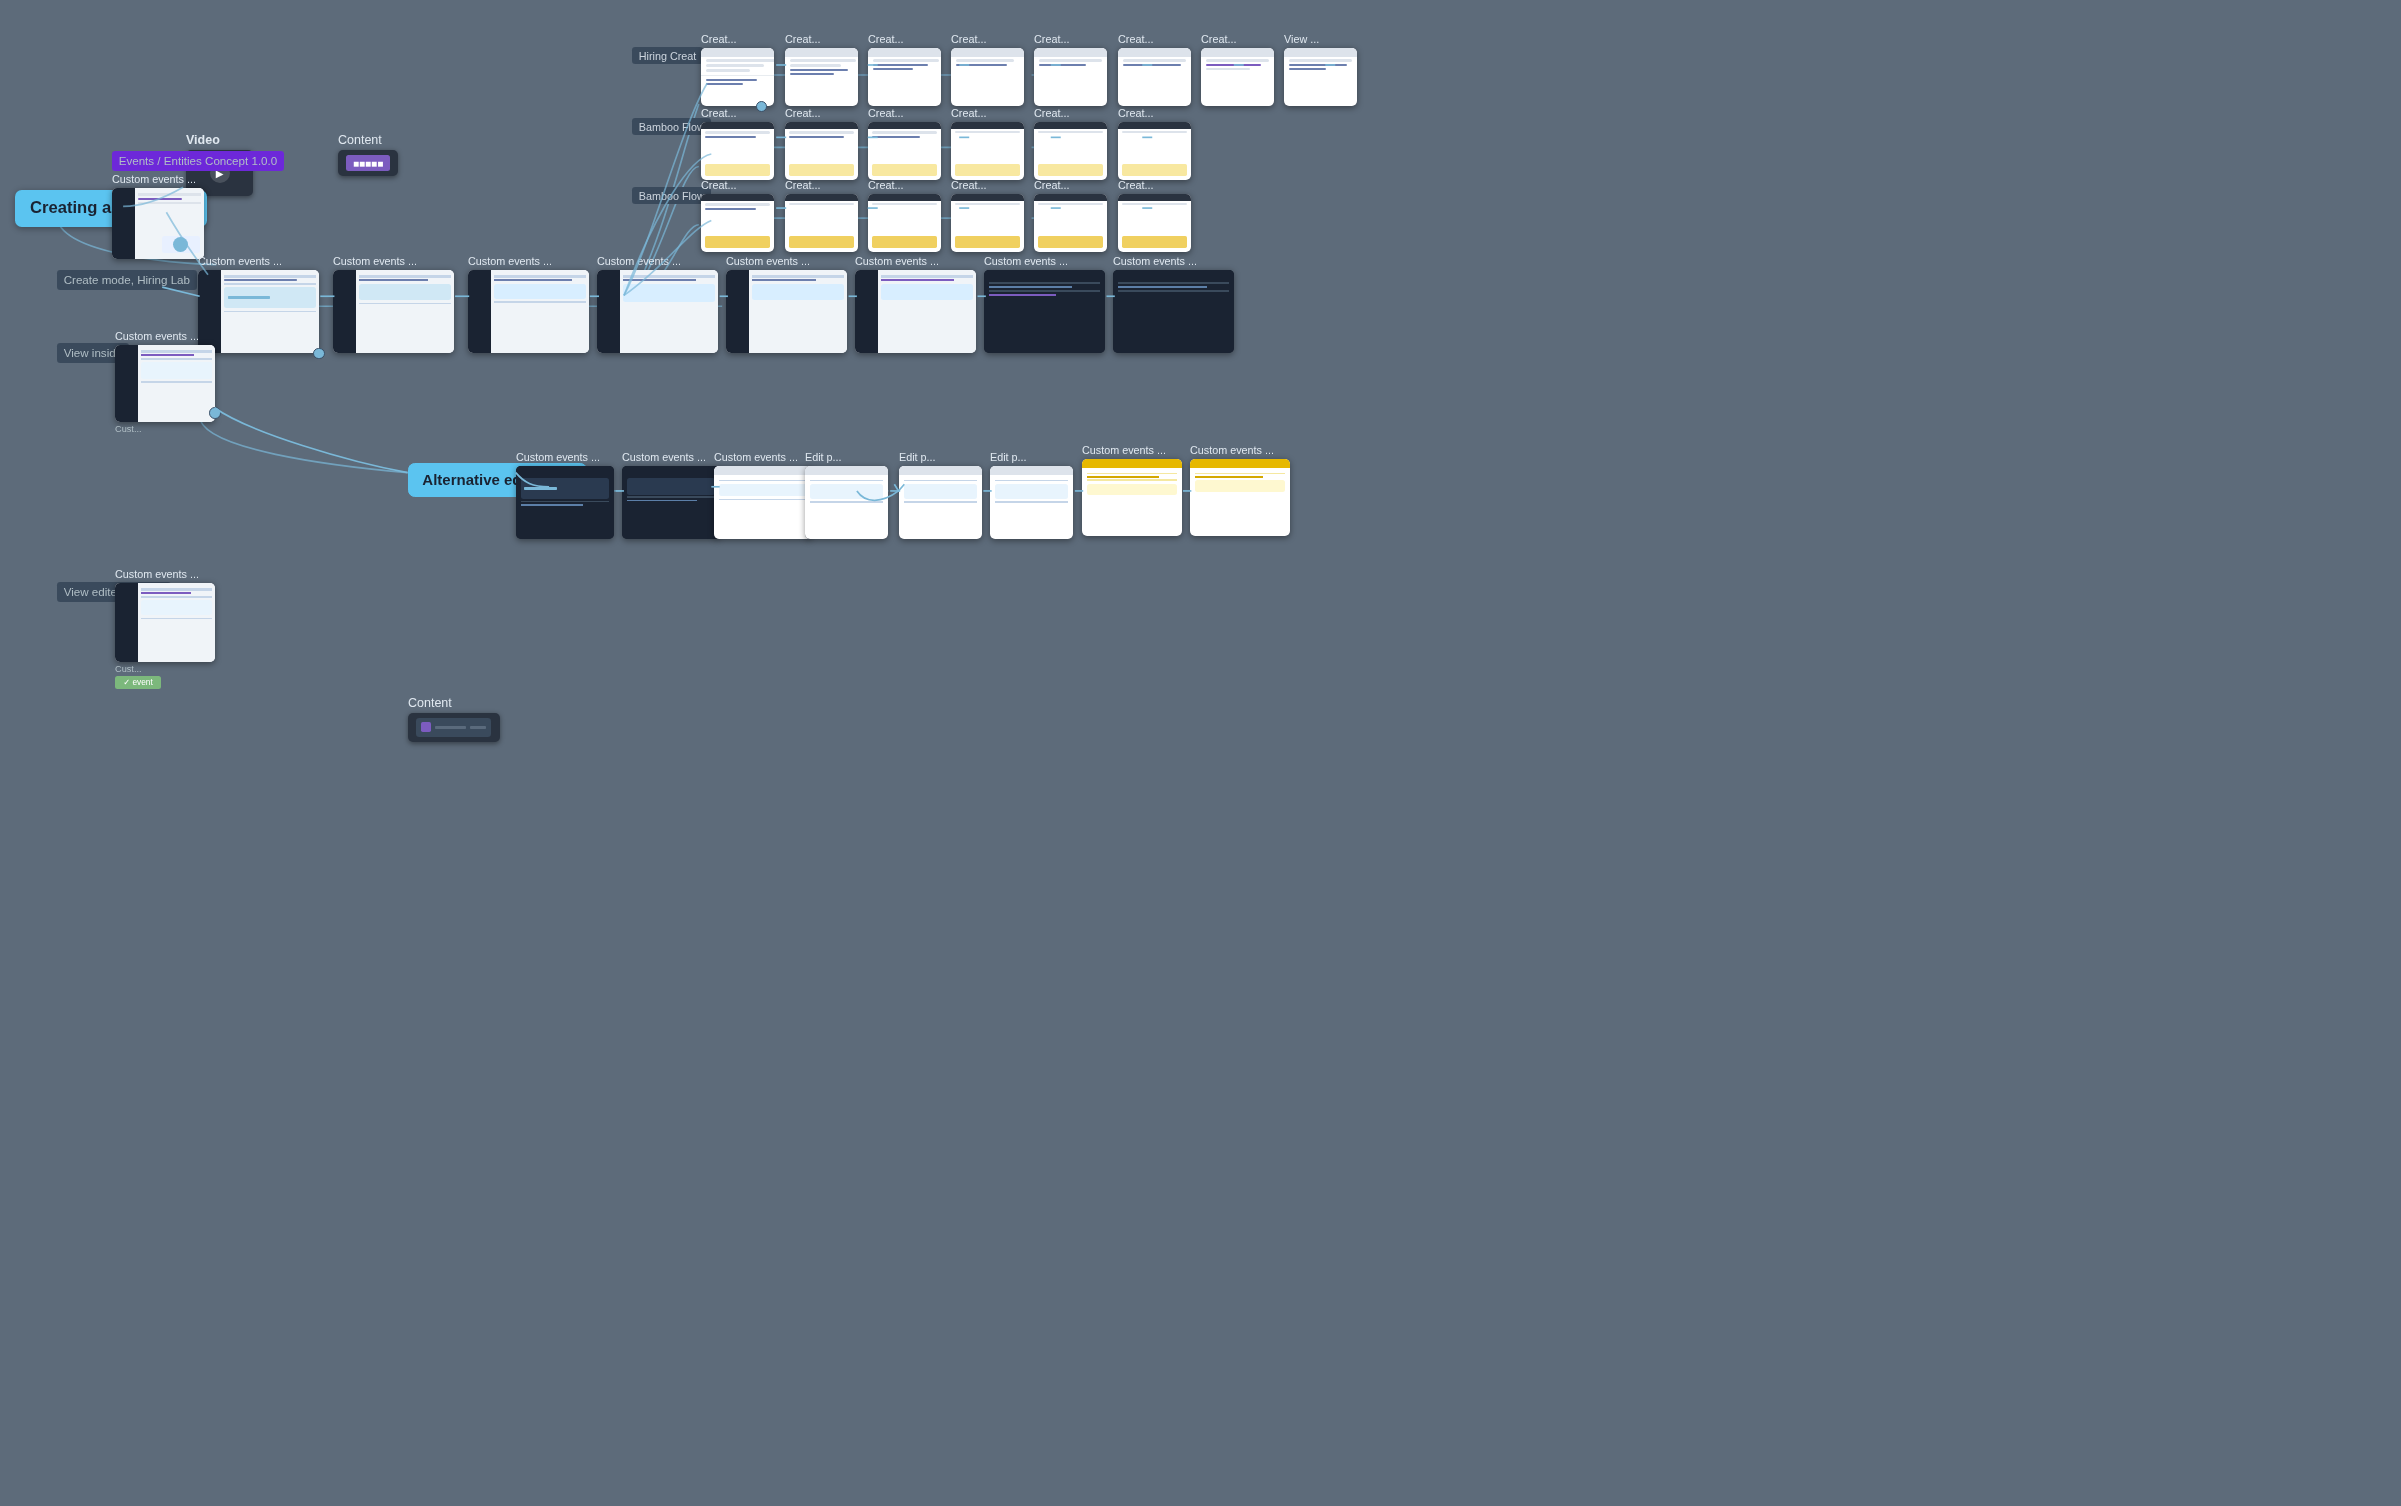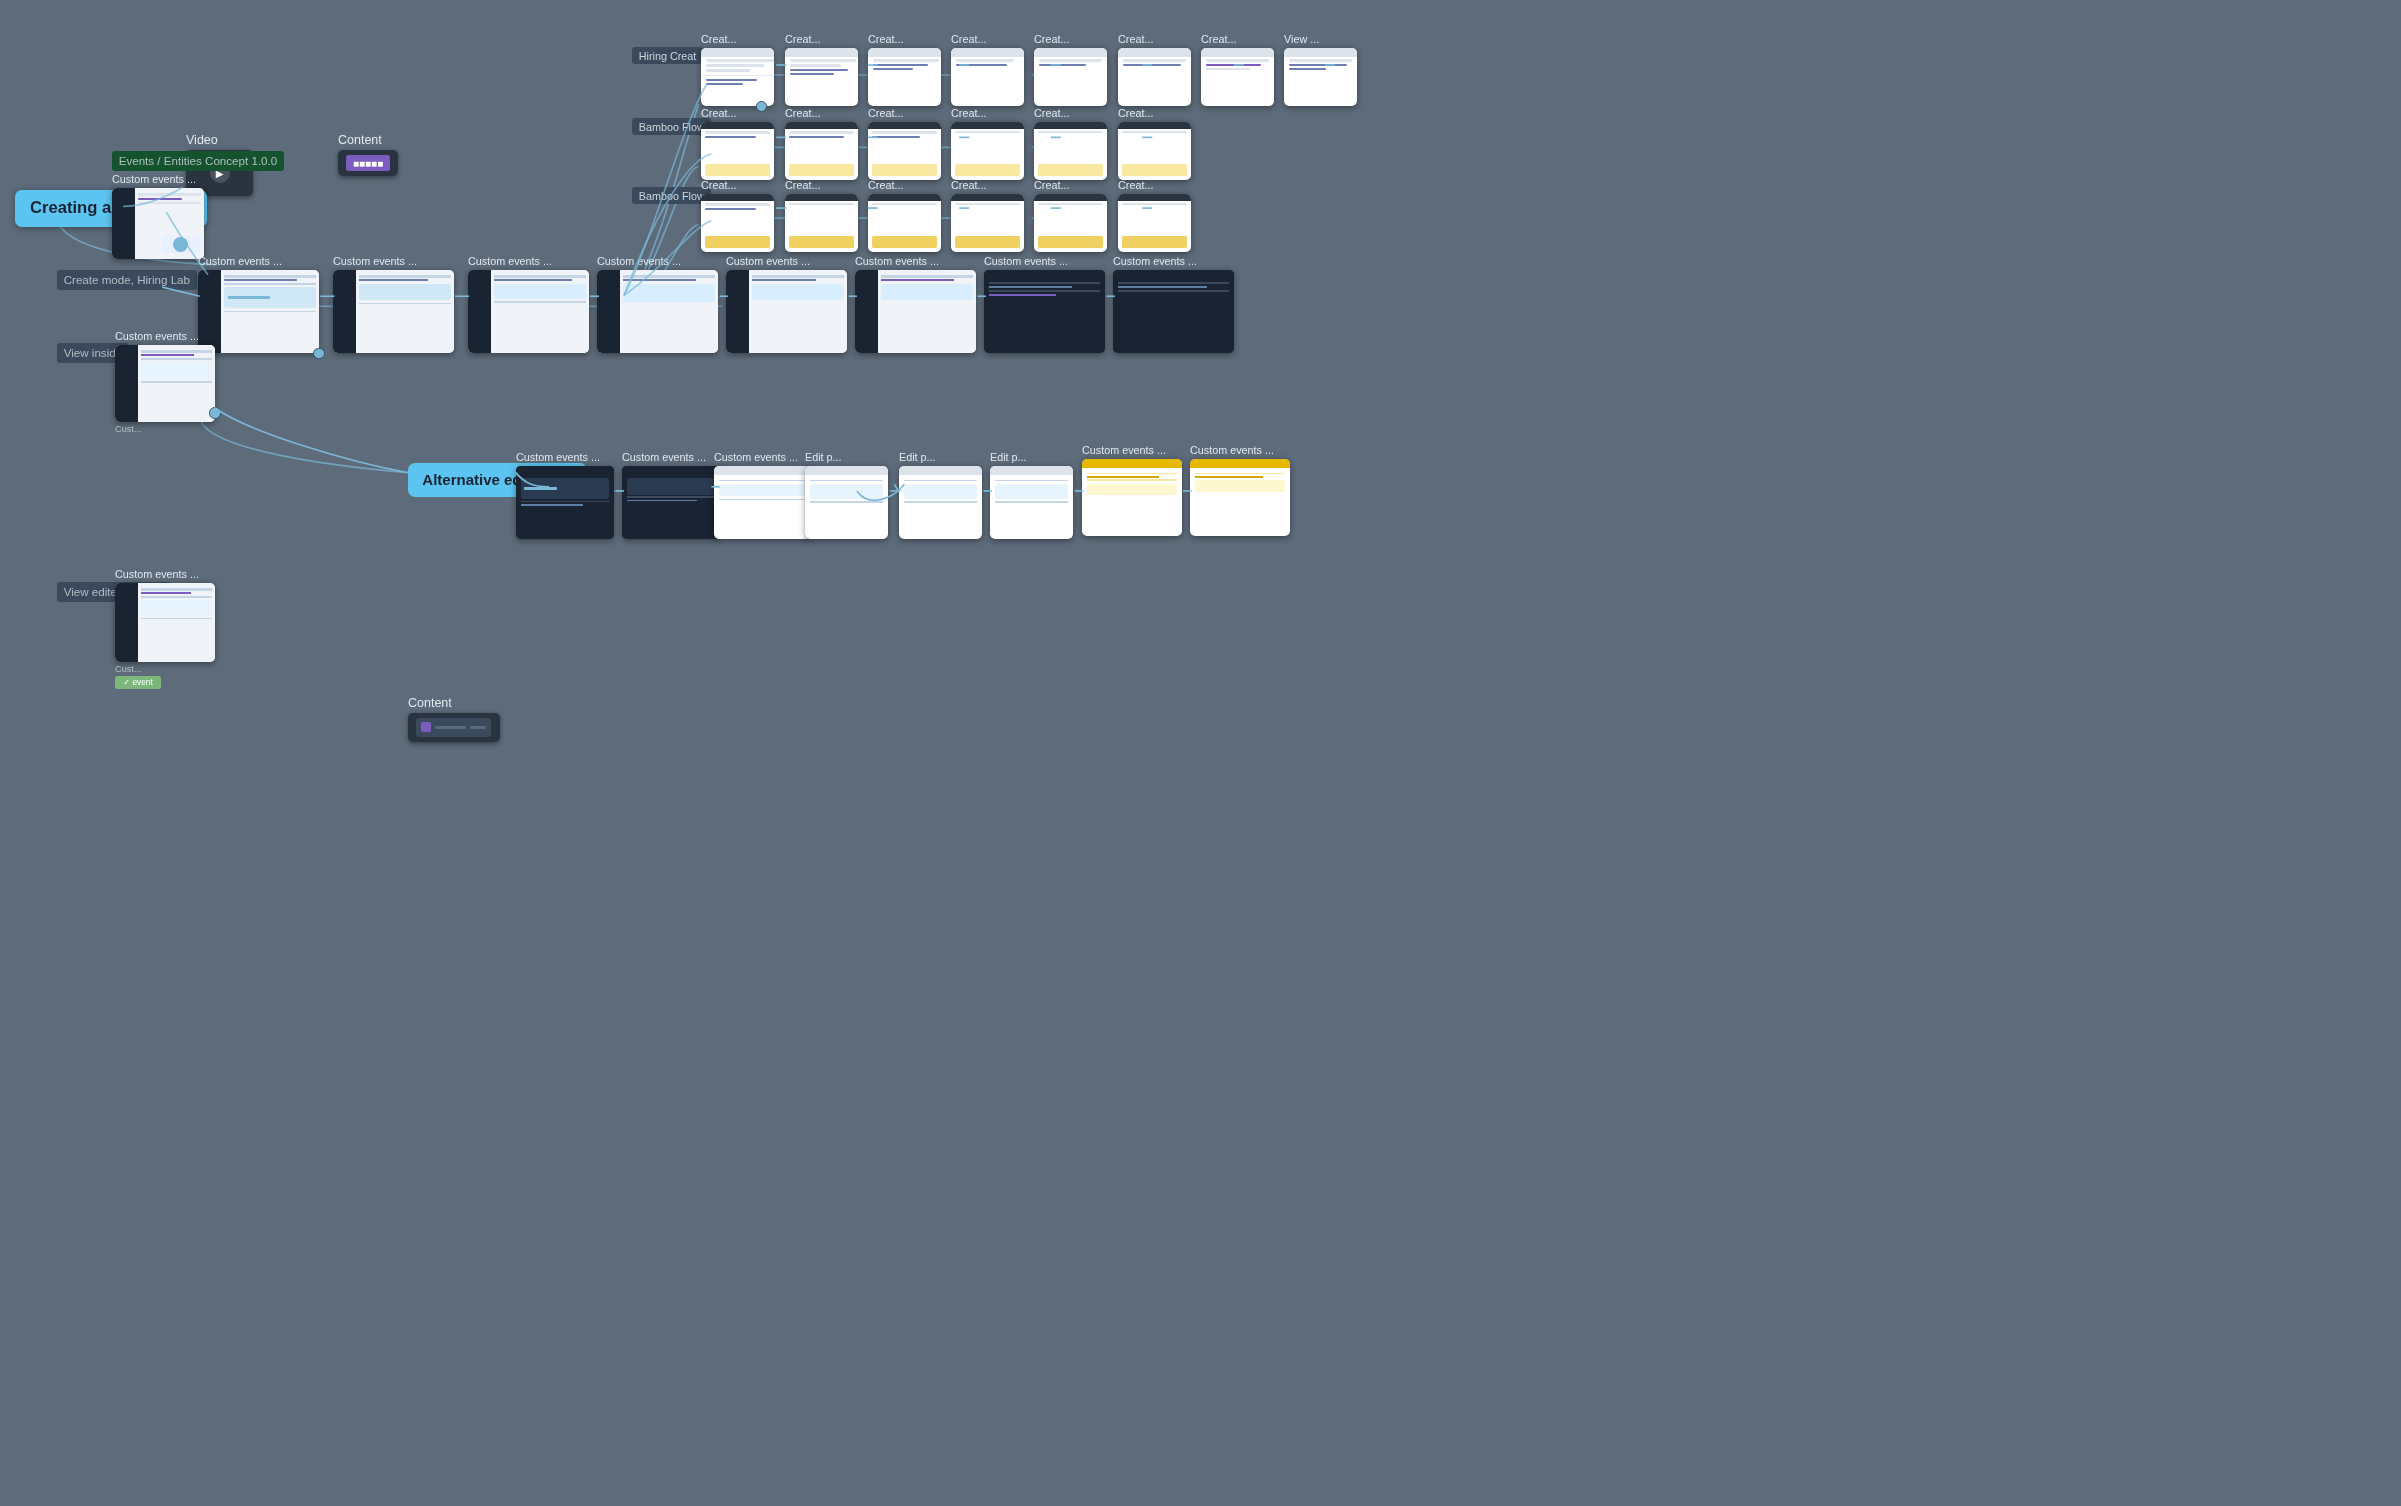--- a/index.html
+++ b/index.html
@@ -119,21 +119,21 @@
       color: #1a2332;
       font-size: 15px;
       font-weight: 600;
       white-space: nowrap;
       display: flex;
       align-items: center;
       gap: 6.7px;
     }
     
     .label-box {
-      background: #14532d;
+      background: #6d28d9;
       border-radius: 3.3px;
       padding: 3.3px 6.7px;
       font-size: 11.6px;
       color: #b0bec5;
       white-space: nowrap;
       margin-bottom: 2.5px;
     }
     
     .connectors {
       position: absolute;
@@ -505,21 +505,21 @@
     <div class="node-card" style="width:73px;height:58px;">
       <div class="card-inner card-inner-white">
         <div class="card-topbar" style="height:6.7px; background:#2a3340;"></div>
         <div class="card-content-line" style="height:1.7px; background:#dde3eb; margin:2.5px 4.2px;"></div>
         <div style="position:absolute; bottom:4.2px; left:4.2px; right:4.2px; height:12.5px; background:#f0d060; border-radius:1.7px;"></div>
       </div>
     </div>
   </div>
 
   <div class="node" style="left:186px; top:133px;">
-    <div class="node-label" style="font-size:12.5px;">Video</div>
+    <div class="node-label" style="font-size:12.5px;font-weight:bold;">Video</div>
     <div class="video-node">
       <div class="play-btn">▶</div>
     </div>
   </div>
 
   <div class="node" style="left:338px; top:133px;">
     <div class="node-label" style="font-size:12.5px;">Content</div>
     <div class="content-node">
       <div class="content-purple">■■■■■</div>
     </div>

